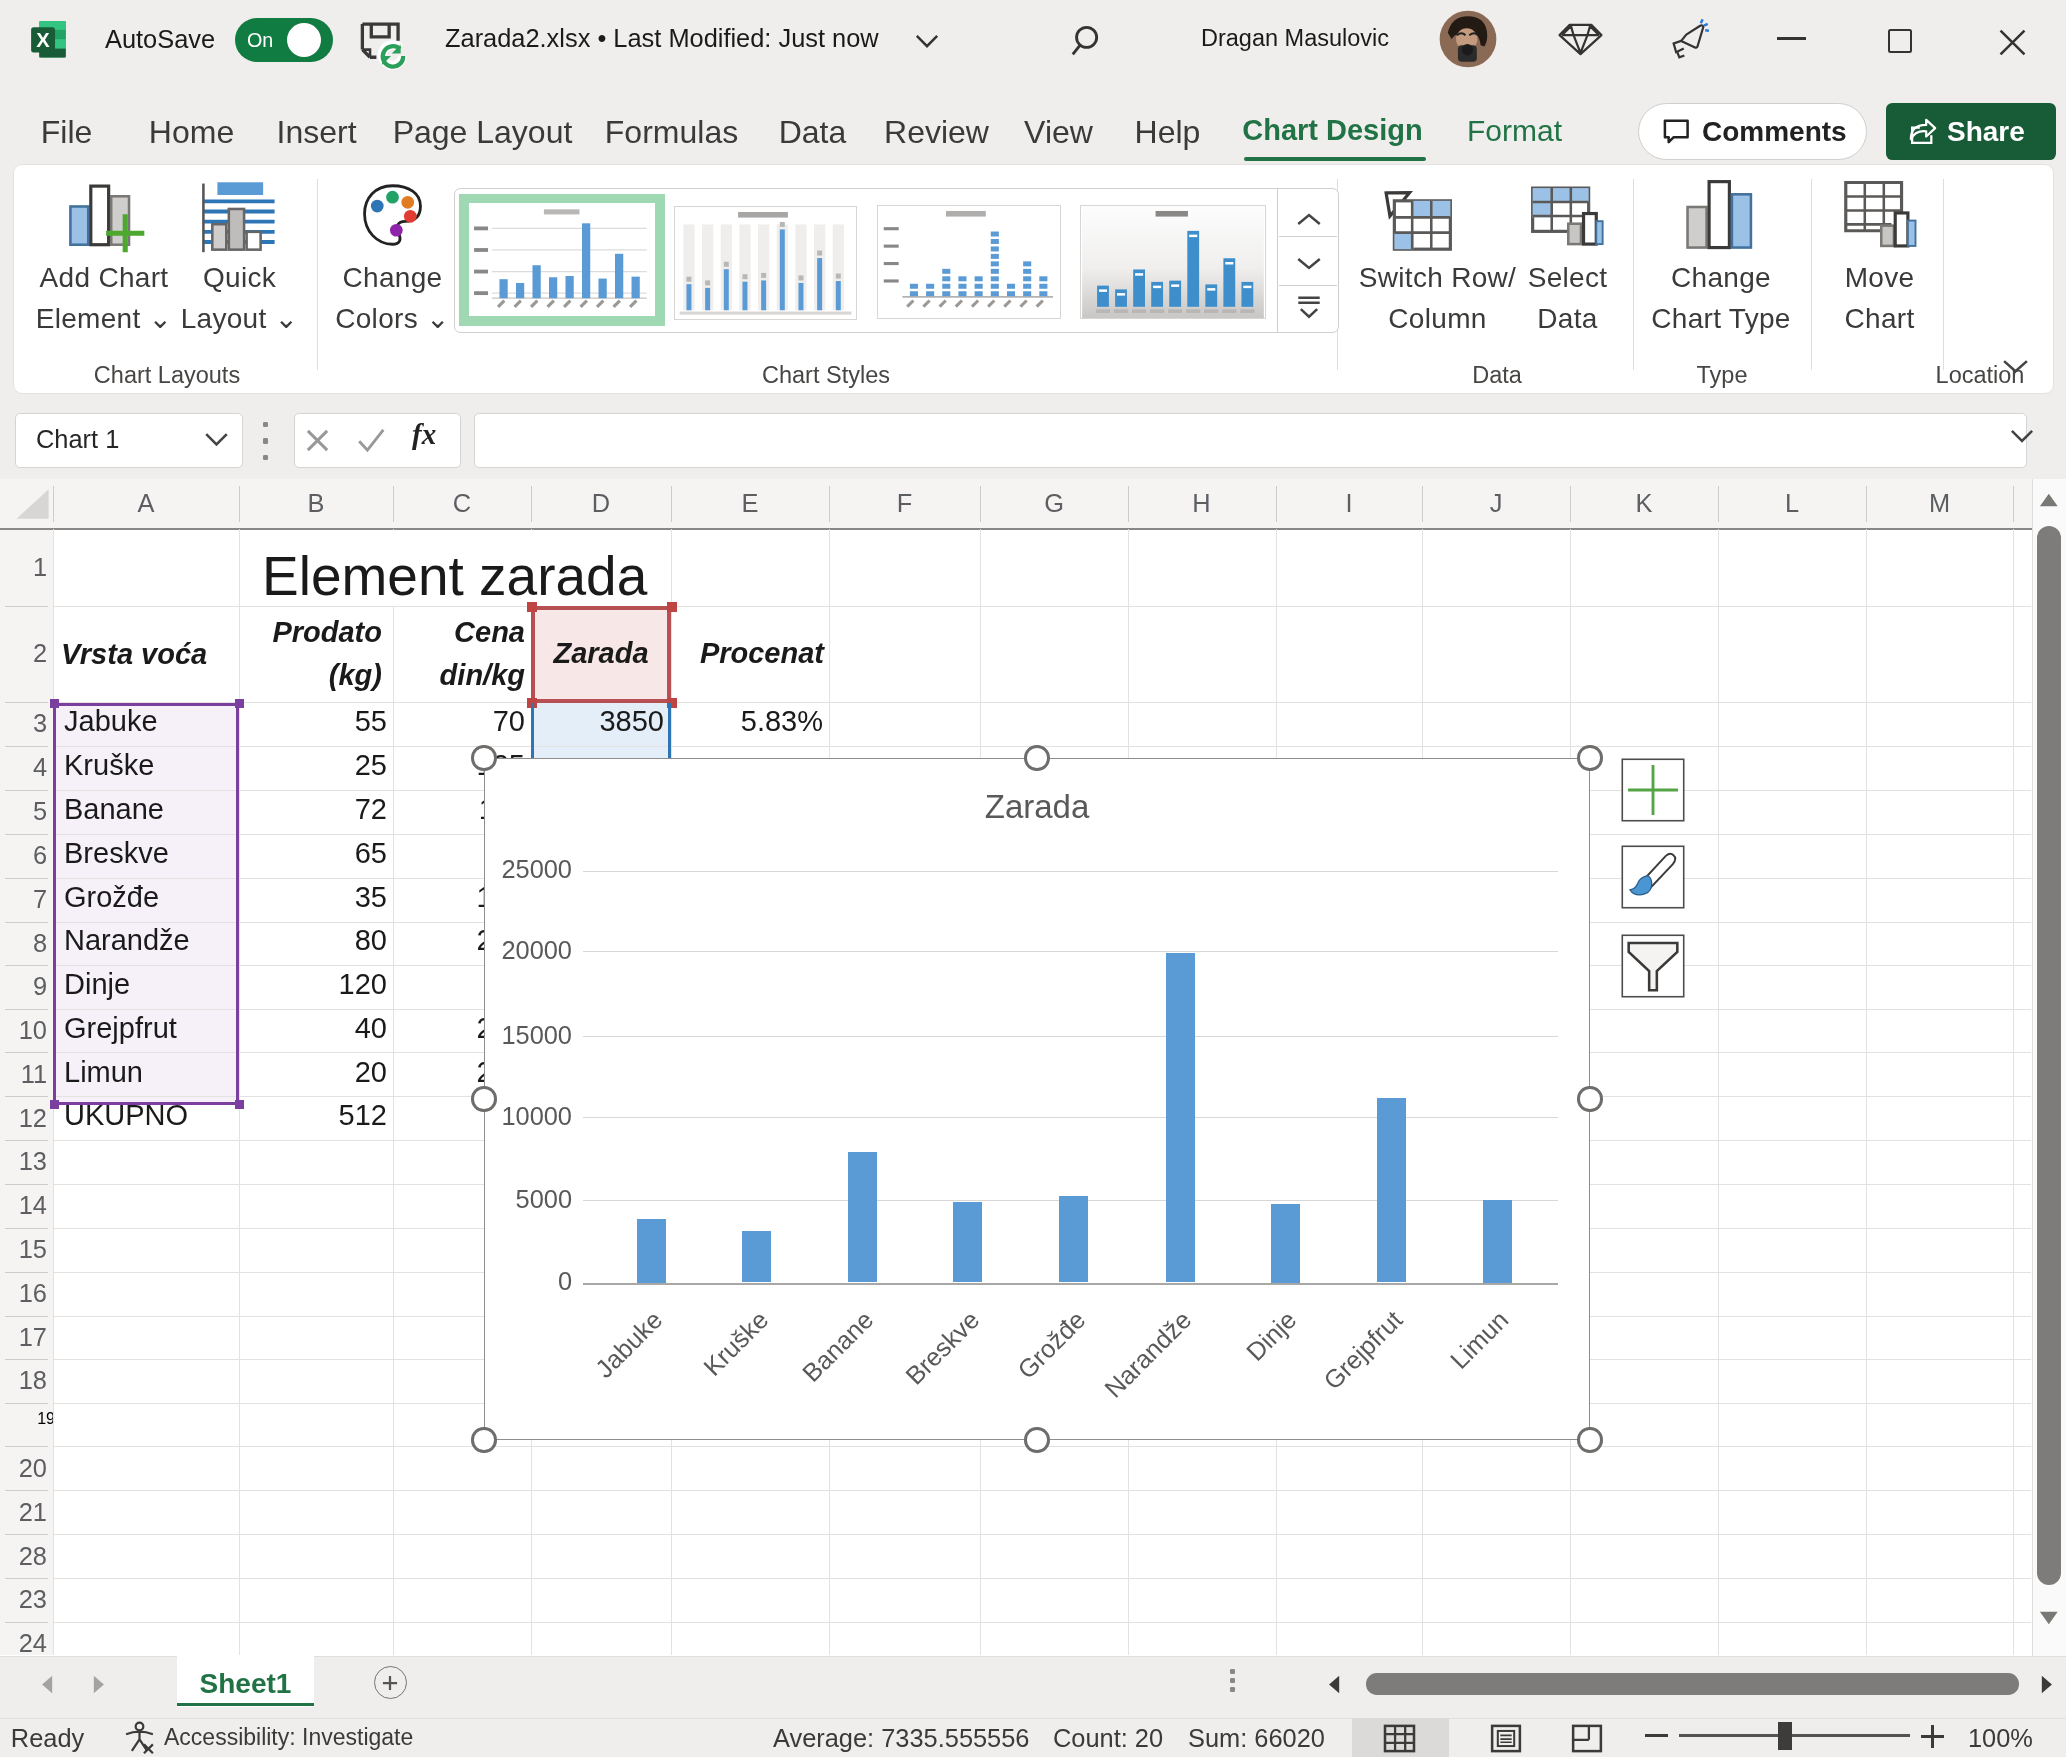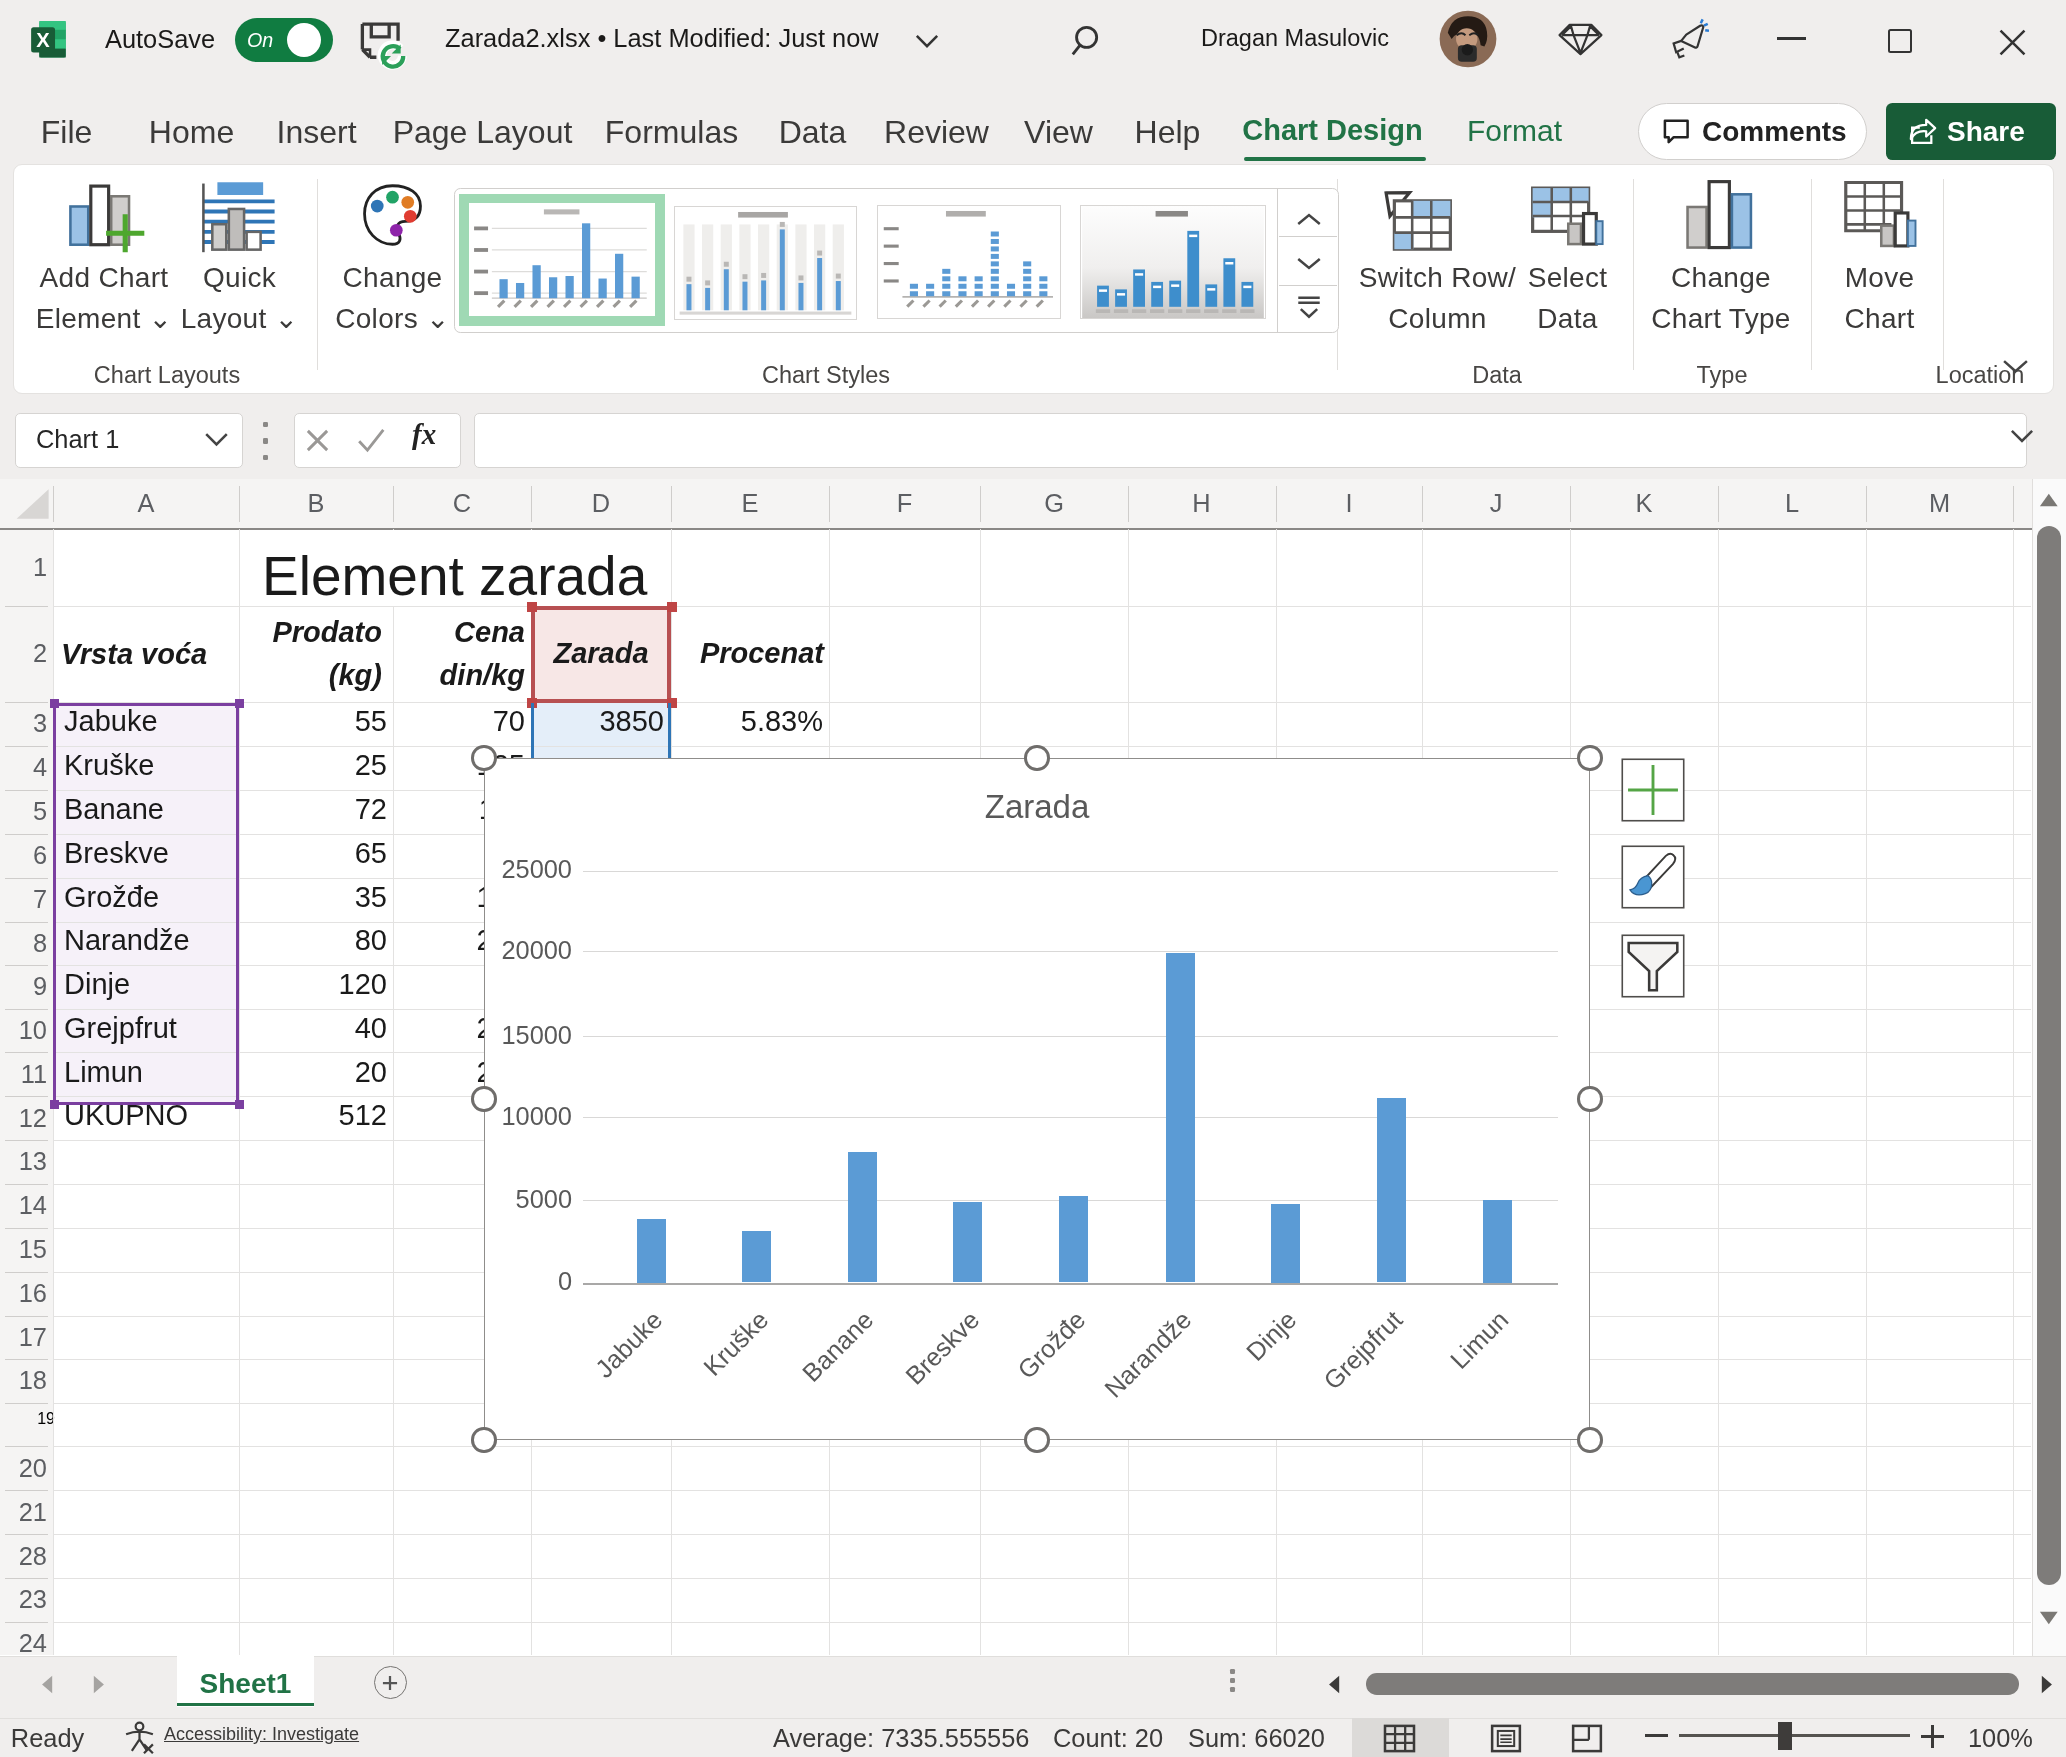--- a/index.html
+++ b/index.html
@@ -13,21 +13,21 @@
 <rect x="13" y="0" width="42" height="15" fill="#33c481"></rect>
 <rect x="34" y="14" width="21" height="15" fill="#21a366"></rect>
 <rect x="13" y="29" width="21" height="15" fill="#107c41"></rect>
 <rect x="34" y="29" width="21" height="15" fill="#33c481"></rect>
 <rect x="13" y="44" width="42" height="14" fill="#185c37"></rect>
 <rect x="0" y="10" width="38" height="40" rx="4" fill="#185c37"></rect>
 <text x="19" y="42" font-size="32" font-weight="bold" fill="#fff" text-anchor="middle" font-family="Liberation Sans">X</text>
 </svg>
 <div class="a" style="left:105px;top:25.4px;font-size:25.4px;color:#1b1a19;">AutoSave</div>
 <div class="a" style="left:235px;top:18px;width:98px;height:44px;background:#107c41;border-radius:22px;"></div>
-<div class="a" style="left:247px;top:29px;font-size:19.7px;color:#fff;font-style:italic;">On</div>
+<div class="a" style="left:247px;top:29px;font-size:19.7px;color:#fff;">On</div>
 <div class="a" style="left:287px;top:23px;width:34px;height:34px;background:#fff;border-radius:50%;"></div>
 <svg class="a" style="left:356px;top:19px;" width="51" height="51" viewBox="0 0 40 40">
 <path d="M5 4 H33 V17 M5 4 V24 M5 24 L11 30 M11 30 H16" stroke="#3a3938" stroke-width="2.6" fill="none"></path>
 <path d="M12 4 V14 H26 V4" stroke="#3a3938" stroke-width="2.6" fill="none"></path>
 <path d="M11 30 V24 H5" stroke="#3a3938" stroke-width="2" fill="none"></path>
 <g stroke="#fff" stroke-width="7" fill="none">
       <path d="M34.5 23 a8 8 0 1 0 2 6"></path>
     </g>
 <path d="M35 20 v7 h-7 z" fill="#2ca05a"></path>
 <path d="M34.5 23.5 a8 8 0 1 0 2.5 5.5" stroke="#2ca05a" stroke-width="3.4" fill="none"></path>
@@ -604,21 +604,21 @@
 <svg class="a" style="left:2038px;top:1673px;" width="19" height="23" viewBox="0 0 30 36">
     <path d="M6 4 L22 18 L6 32 z" fill="#3b3a39"></path>
   </svg>
 <div class="a" style="left:0;top:1718px;width:2066px;height:40px;background:#f0eeed;border-top:1.3px solid #e1dfdd;"></div>
 <div class="a" style="left:10.8px;top:1724px;font-size:25.4px;color:#3b3a39;">Ready</div>
 <svg class="a" style="left:121px;top:1720px;" width="37" height="36" viewBox="0 0 58 56">
 <circle cx="29" cy="10" r="6" stroke="#3b3a39" stroke-width="3.5" fill="none"></circle>
 <path d="M8 22 q21 -8 42 0 M29 16 v14 M29 30 l-12 18 M29 30 l12 18" stroke="#3b3a39" stroke-width="3.5" fill="none"></path>
 <path d="M36 38 l14 14 M50 38 l-14 14" stroke="#3b3a39" stroke-width="3.5"></path>
 </svg>
-<div class="a" style="left:164px;top:1724px;font-size:18px;color:#3b3a39;text-decoration:underline;">Accessibility: Investigate</div>
+<div class="a" style="left:164px;top:1724px;font-size:23px;color:#3b3a39;">Accessibility: Investigate</div>
 <div class="a" style="left:773px;top:1724px;font-size:25.4px;color:#3b3a39;">Average: 7335.555556</div>
 <div class="a" style="left:1053px;top:1724px;font-size:25.4px;color:#3b3a39;">Count: 20</div>
 <div class="a" style="left:1188px;top:1724px;font-size:25.4px;color:#3b3a39;">Sum: 66020</div>
 <div class="a" style="left:1352px;top:1718px;width:97px;height:39px;background:#dcdad8;"></div>
 <svg class="a" style="left:1383px;top:1724px;" width="33" height="29" viewBox="0 0 52 46">
     <rect x="3" y="3" width="46" height="40" stroke="#3b3a39" stroke-width="4" fill="none"></rect>
     <path d="M3 16 h46 M3 30 h46 M19 3 v40 M35 3 v40" stroke="#3b3a39" stroke-width="3.6"></path>
   </svg>
 <svg class="a" style="left:1490px;top:1724px;" width="32" height="29" viewBox="0 0 50 46">
     <rect x="3" y="3" width="44" height="40" stroke="#3b3a39" stroke-width="4" fill="none"></rect>

